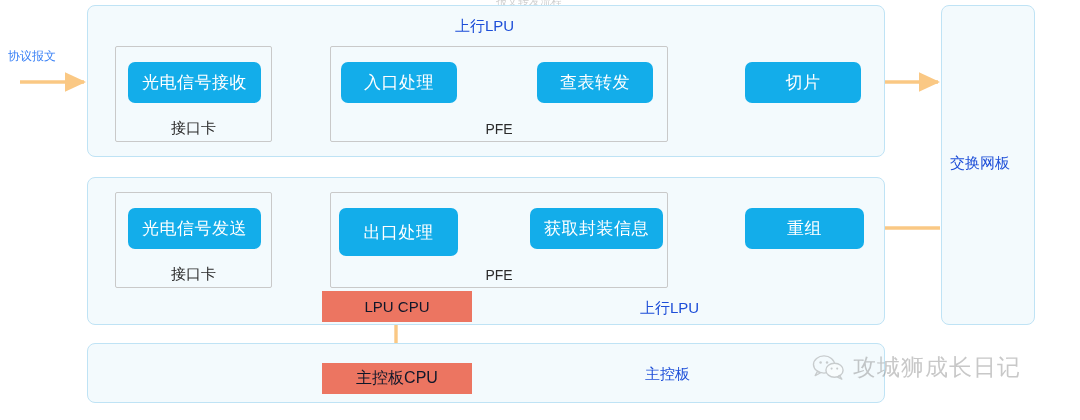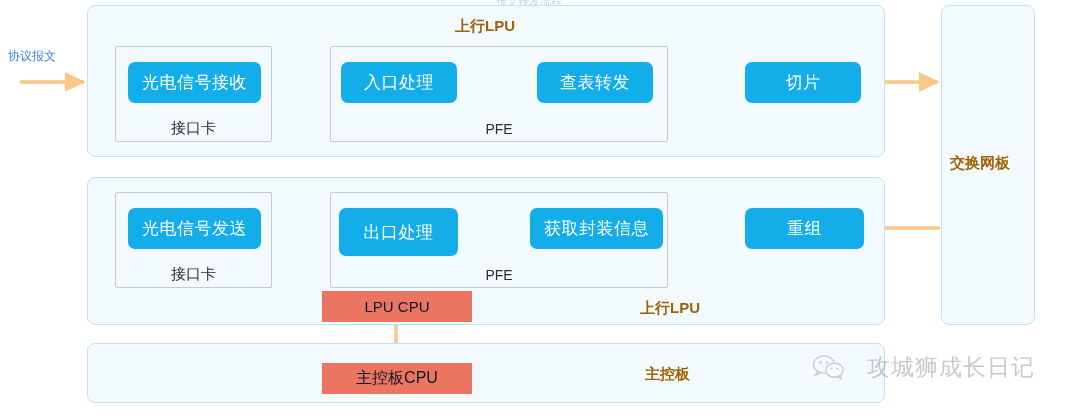--- a/index.html
+++ b/index.html
@@ -21,25 +21,24 @@
   
   .panel {
     position: absolute;
     background: #f3fafd;
     border: 1px solid #bfe3f5;
     border-radius: 8px;
     box-sizing: border-box;
   }
   .panel-label {
     position: absolute;
-    color: #a16207;
+    color: #1d4ed8;
     font-size: 15px;
     line-height: 1;
     white-space: nowrap;
-    font-weight: bold;
   }
 
   
   .subbox {
     position: absolute;
     background: transparent;
     border: 1px solid #c9c9c9;
     border-radius: 2px;
     box-sizing: border-box;
   }
@@ -101,21 +100,21 @@
     width: 1080px;
     height: 420px;
     pointer-events: none;
   }
 
   
   .watermark {
     position: absolute;
     display: flex;
     align-items: center;
-    gap: 21px;
+    gap: 7px;
     opacity: 0.42;
     pointer-events: none;
   }
   .watermark .wm-text {
     color: #7d7d7d;
     font-size: 23px;
     letter-spacing: 1px;
     white-space: nowrap;
   }
   .wm-icon { display: block; }

